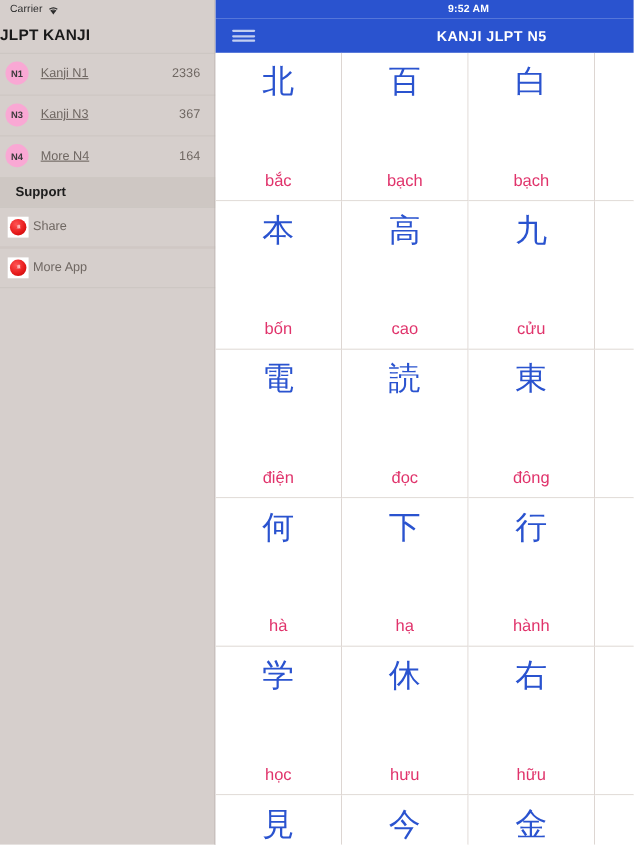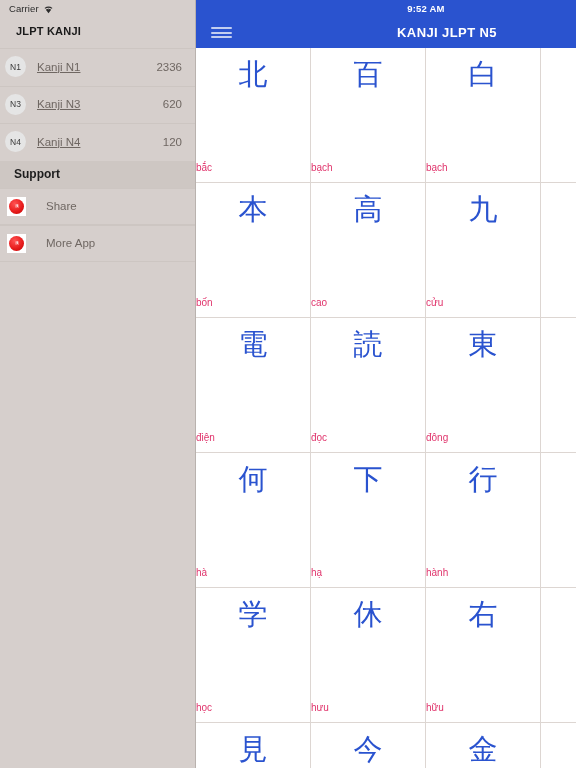--- a/index.html
+++ b/index.html
@@ -22,40 +22,39 @@
     height:14px;
     display:flex; align-items:flex-end;
     padding-left:9px;
     font-size:9.5px; color:#2b2b2b;
     letter-spacing:.1px;
   }
   .sb-status .wifi { margin-left:4px; display:inline-flex; align-items:center; }
   .sb-title {
     height:34px;
     display:flex; align-items:center;
-    padding-left:16px;
-    font-size:11px; font-weight:bold; color:#1a1a1a;
+    font-size:14px; font-weight:bold; color:#1a1a1a;
     letter-spacing:.2px;
   }
   .sb-row {
     height:37.5px;
     display:flex; align-items:center;
     padding:0 14px 0 5px;
     position:relative;
   }
   .sb-row + .sb-row::before,
   .sb-row::before {
     content:""; position:absolute; left:0; right:0; top:0;
     height:1px; background:#cdc6c2;
   }
   .lvl-badge {
     width:21px; height:21px; border-radius:50%;
-    background:#e5e5e5;
+    background:#f9a8d4;
     display:flex; align-items:center; justify-content:center;
-    font-size:8.5px; font-weight:normal; color:#3a3a3a;
+    font-size:8.5px; font-weight:bold; color:#3a3a3a;
     flex:0 0 21px;
   }
   .sb-label {
     margin-left:11px;
     font-size:11.5px; color:#6f6762;
     flex:1;
     text-decoration:underline;
   }
   .sb-count {
     font-size:11.5px; color:#6f6762;
@@ -91,21 +90,21 @@
   .app-ico .dot {
     width:15px; height:15px; border-radius:50%;
     background:radial-gradient(circle at 38% 32%, #ff5252 0%, #e81d1d 55%, #c00000 100%);
     display:flex; align-items:center; justify-content:center;
   }
   .app-ico .dot span {
     font-size:4px; color:#ffe9e9; line-height:1; font-weight:bold;
     transform:scale(.85);
   }
   .sb-slabel {
-    margin-left:20px;
+    margin-left:4px;
     font-size:11.5px; color:#6f6762;
   }
   .sb-edge { position:absolute; top:0; right:0; width:1px; height:768px; background:#b9b2ae; }
 
   
   #main {
     flex:1; height:768px; position:relative;
     background:#ffffff;
     display:flex; flex-direction:column;
   }
@@ -154,21 +153,22 @@
   .kchar {
     position:absolute; top:0; left:0; right:0;
     height:52px;
     display:flex; align-items:center; justify-content:center;
     font-size:29px; color:#2a53cf;
     font-family:"DejaVu Sans", sans-serif;
     line-height:1;
   }
   .kread {
     position:absolute; bottom:9px; left:0; right:0;
-    font-size:10px; color:#e0336b;
+    text-align:center;
+    font-size:15px; color:#e0336b;
   }
 </style>
 </head>
 <body>
 
 <div id="app">
 
   <div id="sidebar">
 
     <div class="sb-status">
@@ -186,26 +186,26 @@
 
     <div id="level-list">
         <div class="sb-row">
           <div class="lvl-badge">N1</div>
           <div class="sb-label">Kanji N1</div>
           <div class="sb-count">2336</div>
         </div>
         <div class="sb-row">
           <div class="lvl-badge">N3</div>
           <div class="sb-label">Kanji N3</div>
-          <div class="sb-count">620</div>
+          <div class="sb-count">367</div>
         </div>
         <div class="sb-row">
           <div class="lvl-badge">N4</div>
-          <div class="sb-label">Kanji N4</div>
-          <div class="sb-count">120</div>
+          <div class="sb-label">More N4</div>
+          <div class="sb-count">164</div>
         </div>
       </div>
 
     <div class="sb-section">Support</div>
 
     <div id="support-list">
         <div class="sb-srow">
           <div class="app-ico">
             <div class="dot">
               <span>漢</span>

